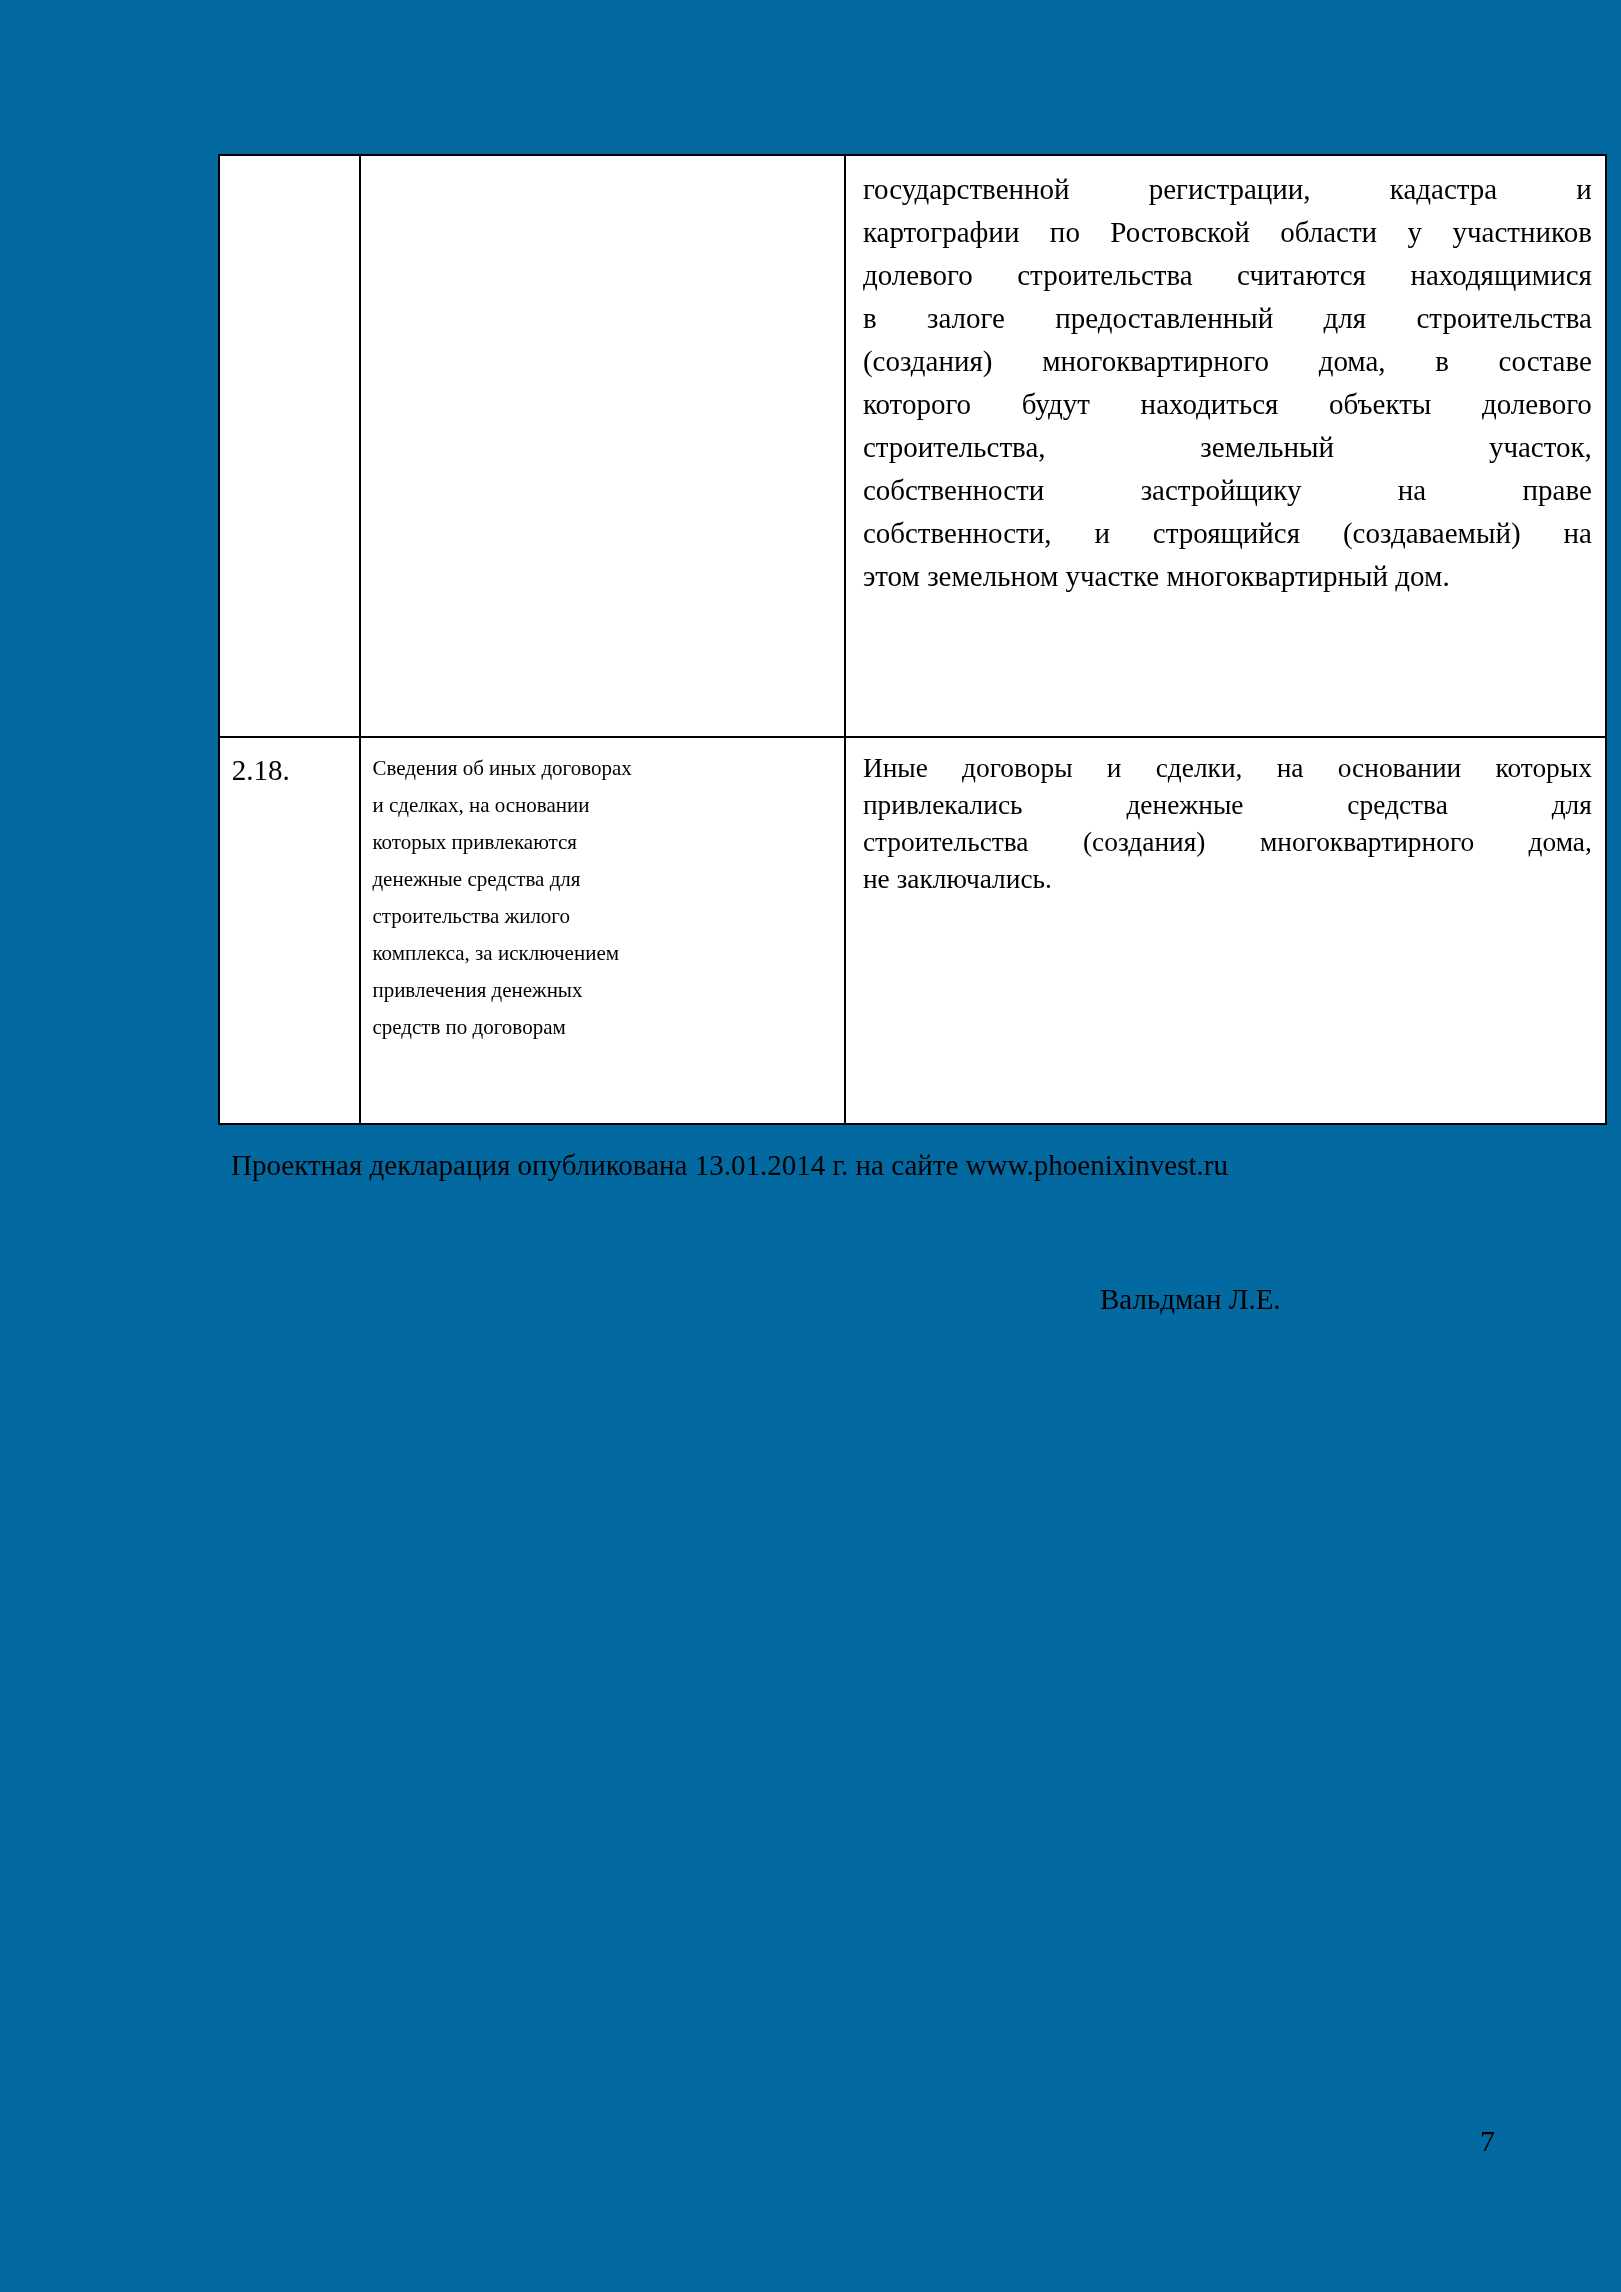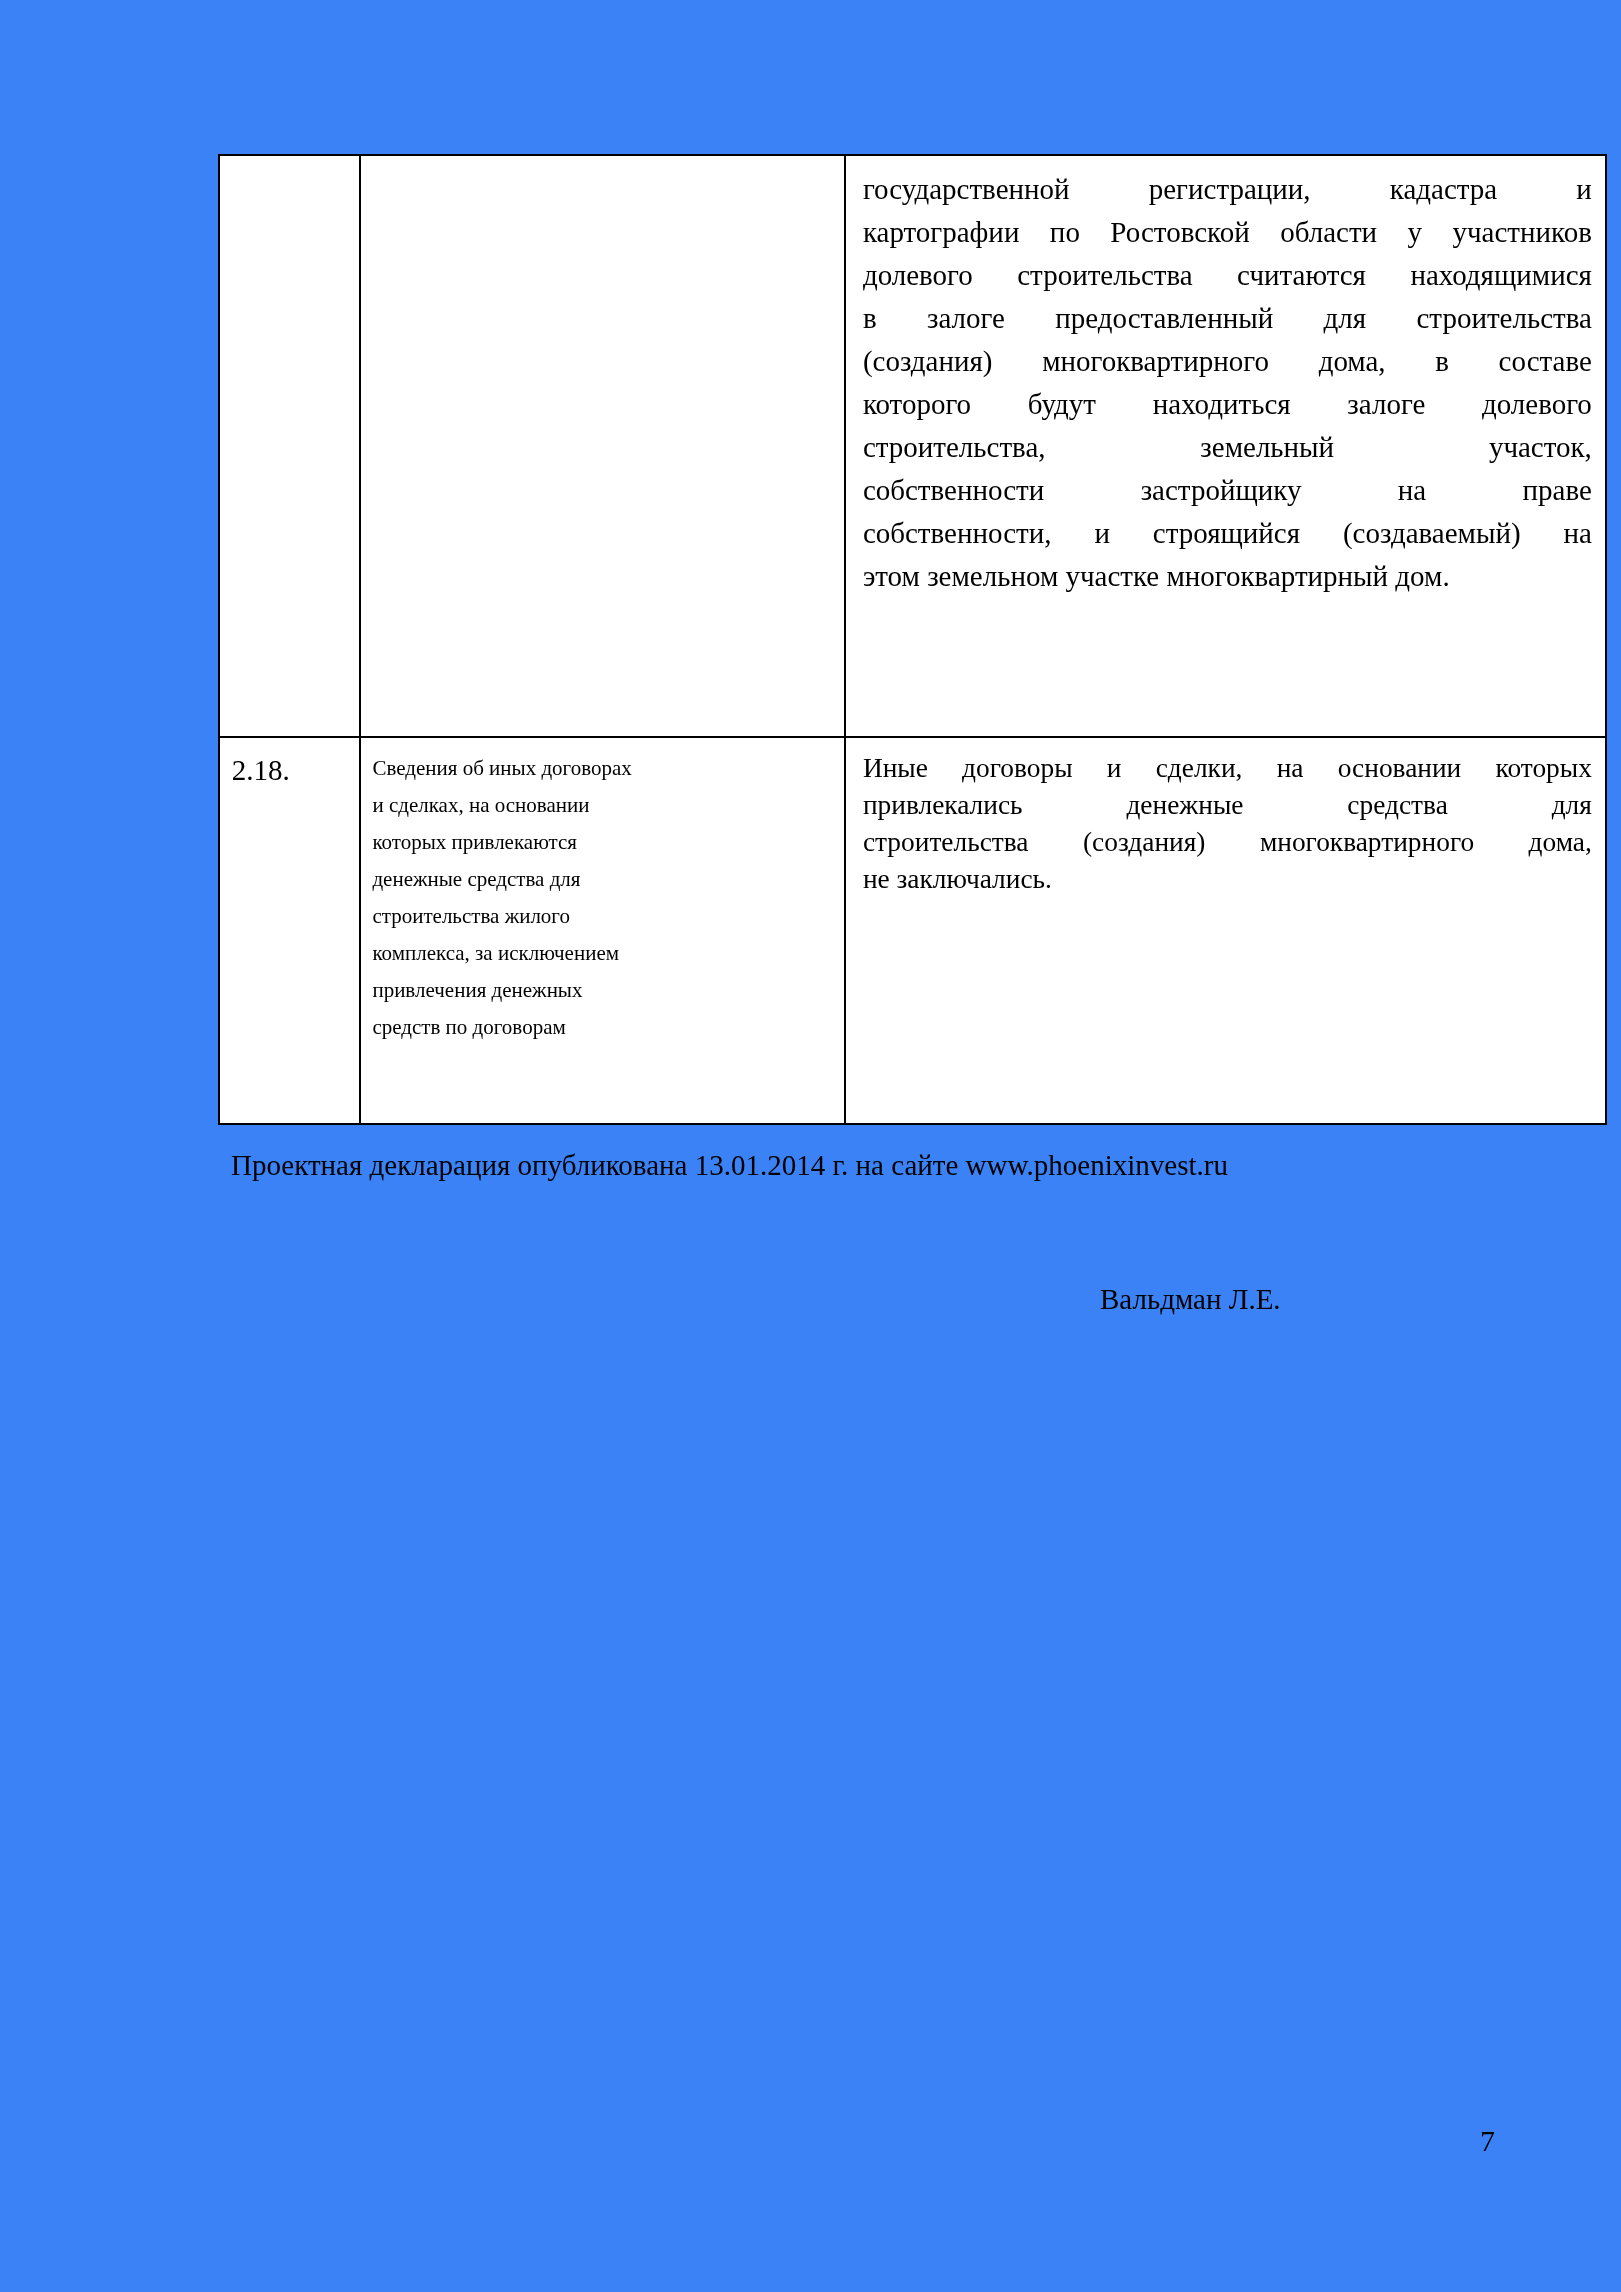--- a/index.html
+++ b/index.html
@@ -4,21 +4,21 @@
 <style>
   html, body {
     margin: 0;
     padding: 0;
     background: #ffffff;
   }
   .page {
     position: relative;
     width: 1621px;
     height: 2293px;
-    background: #3b82f6;
+    background: #0369a1;
     color: #000000;
     font-family: "Liberation Serif", "DejaVu Serif", serif;
     overflow: hidden;
   }
   table.doc-table {
     position: absolute;
     left: 218px;
     top: 154px;
     width: 1308px;
     border-collapse: collapse;
@@ -88,21 +88,21 @@
     <tbody>
       <tr class="row1">
         <td class="c1"></td>
         <td class="c2"></td>
         <td class="c3 justify">
             <div class="tline jl">государственной регистрации, кадастра и</div>
             <div class="tline jl">картографии по Ростовской области у участников</div>
             <div class="tline jl">долевого строительства считаются находящимися</div>
             <div class="tline jl">в залоге предоставленный для строительства</div>
             <div class="tline jl">(создания) многоквартирного дома, в составе</div>
-            <div class="tline jl">которого будут находиться залоге долевого</div>
+            <div class="tline jl">которого будут находиться объекты долевого</div>
             <div class="tline jl">строительства, земельный участок,</div>
             <div class="tline jl">собственности застройщику на праве</div>
             <div class="tline jl">собственности, и строящийся (создаваемый) на</div>
             <div class="tline">этом земельном участке многоквартирный дом.</div>
           </td>
       </tr>
       <tr class="row2">
         <td class="c1">2.18.</td>
         <td class="c2">
             <div class="tline">Сведения об иных договорах</div>

